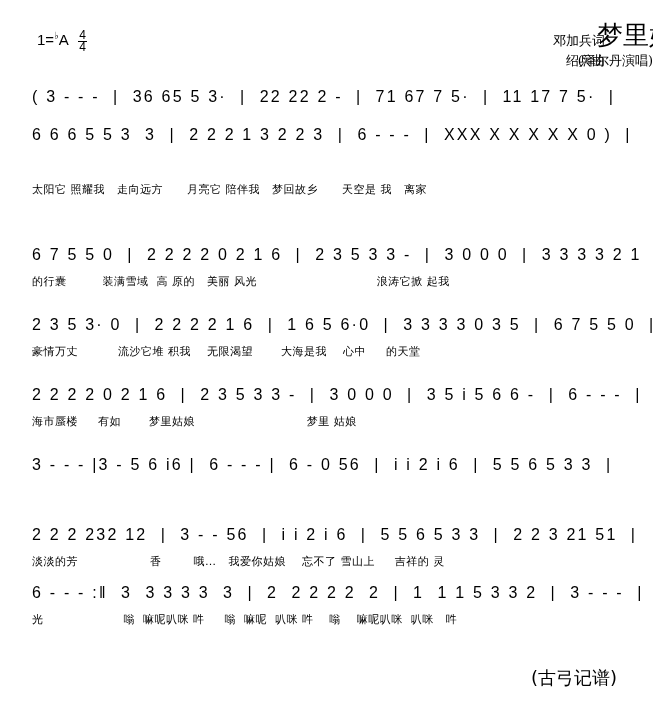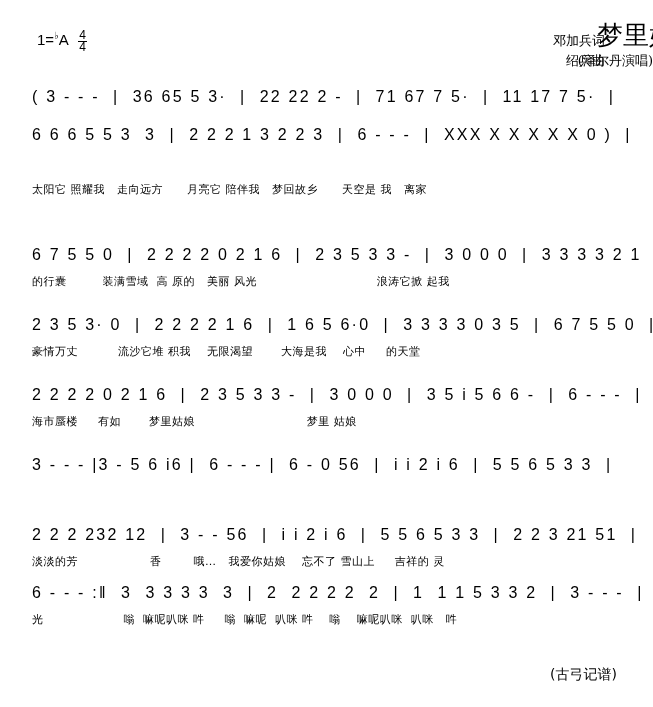--- a/index.html
+++ b/index.html
@@ -10,21 +10,21 @@
   .frac span{display:block;}
   .frac .num{border-bottom:1px solid #000;padding:0 1px;}
   .title{position:absolute;left:0;width:653px;top:18px;text-align:right;font-size:26px;font-family:"DejaVu Sans",sans-serif;padding-left:48px;}
   .subtitle{position:absolute;left:0;width:653px;top:52px;text-align:right;font-size:13px;font-family:"DejaVu Serif",serif;}
   .credit{position:absolute;right:48px;font-size:13px;font-family:"DejaVu Serif",serif;text-align:right;}
   .c1{top:32px;}
   .c2{top:52px;}
   .line{position:absolute;left:32px;width:600px;}
   .notes{font-size:16px;letter-spacing:2.2px;white-space:pre;height:22px;line-height:22px;font-family:"Liberation Sans",sans-serif;}
   .lyr{font-size:11px;white-space:pre;height:20px;line-height:20px;margin-top:6px;letter-spacing:0.5px;font-family:"DejaVu Sans",sans-serif;}
-  .sig{position:absolute;right:36px;top:666px;font-size:14px;font-family:"DejaVu Sans",sans-serif;}
+  .sig{position:absolute;right:36px;top:666px;font-size:18px;font-family:"DejaVu Sans",sans-serif;}
 </style>
 </head>
 <body>
 
 <div class="hdr-key">
   <span>1=</span><span class="flat">♭</span><span>A</span>
   <span class="frac">
     <span class="num">4</span>
     <span>4</span>
   </span>

